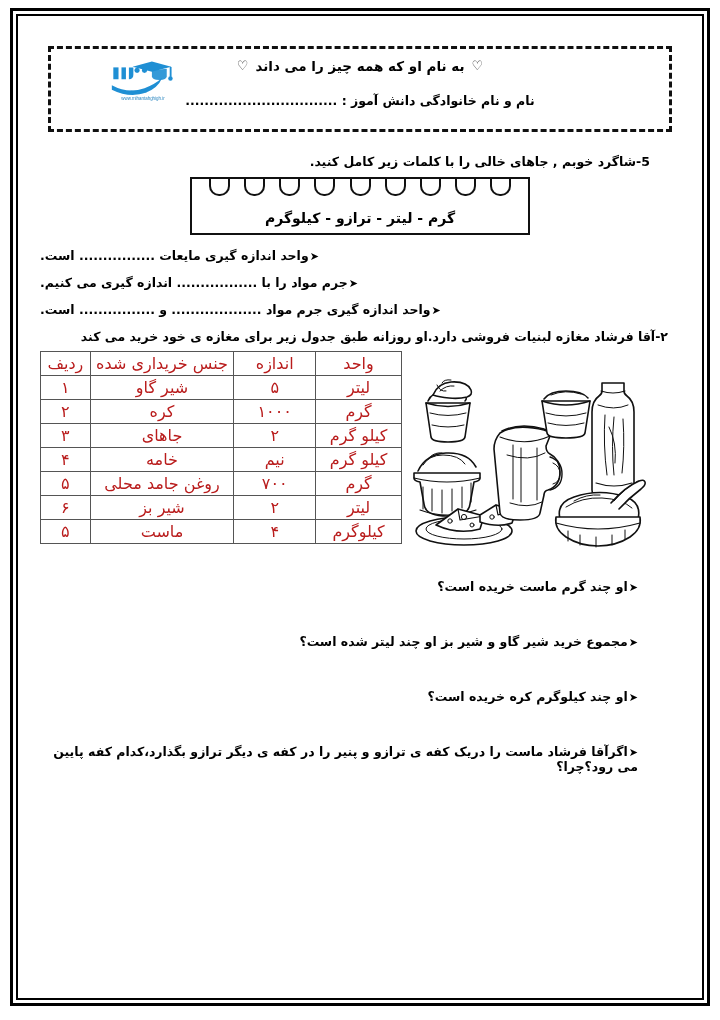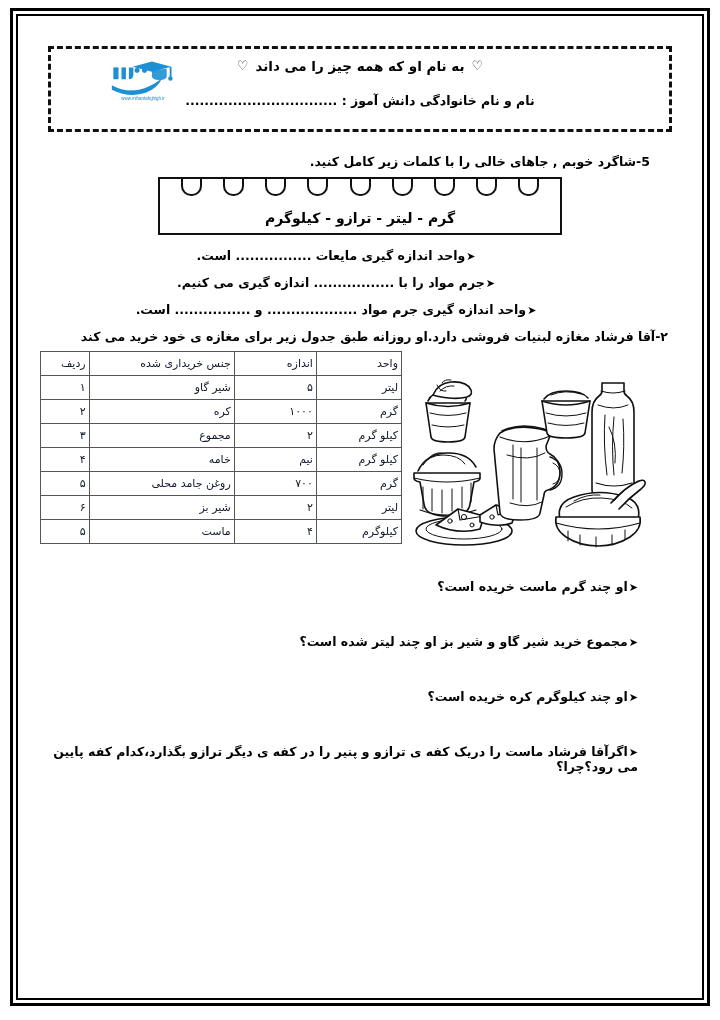--- a/index.html
+++ b/index.html
@@ -92,21 +92,21 @@
     margin: 22px 30px 0 0;
     text-align: right;
     font-size: 12.5px;
     font-weight: bold;
     direction: rtl;
   }
 
   
   .note-wrap {
     margin: 8px auto 0 auto;
-    width: 404px;
+    width: 340px;
     position: relative;
   }
   .spiral-row {
     display: flex;
     justify-content: space-around;
     align-items: flex-end;
     height: 16px;
     position: absolute;
     top: 3px;
     left: 12px;
@@ -138,21 +138,21 @@
     font-weight: bold;
     direction: rtl;
   }
 
   
   .blanks {
     margin: 13px 48px 0 0;
     direction: rtl;
   }
   .blank-line {
-    text-align: center;
+    text-align: left;
     font-size: 12.5px;
     font-weight: bold;
     margin-bottom: 12px;
     direction: rtl;
   }
   .bullet {
     font-size: 11px;
     margin-left: 1px;
   }
 
@@ -176,25 +176,25 @@
   table.shop-table {
     border-collapse: collapse;
     width: 362px;
     direction: rtl;
     background: #fff;
     margin-right: 4px;
   }
   table.shop-table td, table.shop-table th {
     border: 1.6px solid #555;
     height: 23px;
-    font-size: 11px;
-    text-align: right;
+    font-size: 16px;
+    text-align: center;
     font-weight: normal;
     padding: 0 3px;
-    color: #0f172a;
+    color: #b91c1c;
   }
   table.shop-table th { font-weight: normal; }
   .col-radif  { width: 44px; }
   .col-jens   { width: 152px; }
   .col-andaze { width: 82px; }
   .col-vahed  { width: 84px; }
 
   
   .illus {
     width: 246px;
@@ -305,21 +305,21 @@
           </tr>
           <tr>
             <td>گرم</td>
             <td>۱۰۰۰</td>
             <td>کره</td>
             <td>۲</td>
           </tr>
           <tr>
             <td>کیلو گرم</td>
             <td>۲</td>
-            <td>مجموع</td>
+            <td>جاهای</td>
             <td>۳</td>
           </tr>
           <tr>
             <td>کیلو گرم</td>
             <td>نیم</td>
             <td>خامه</td>
             <td>۴</td>
           </tr>
           <tr>
             <td>گرم</td>

